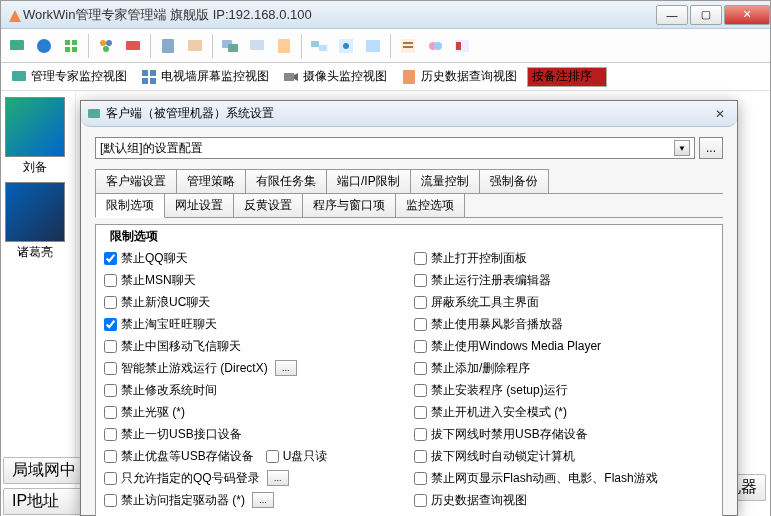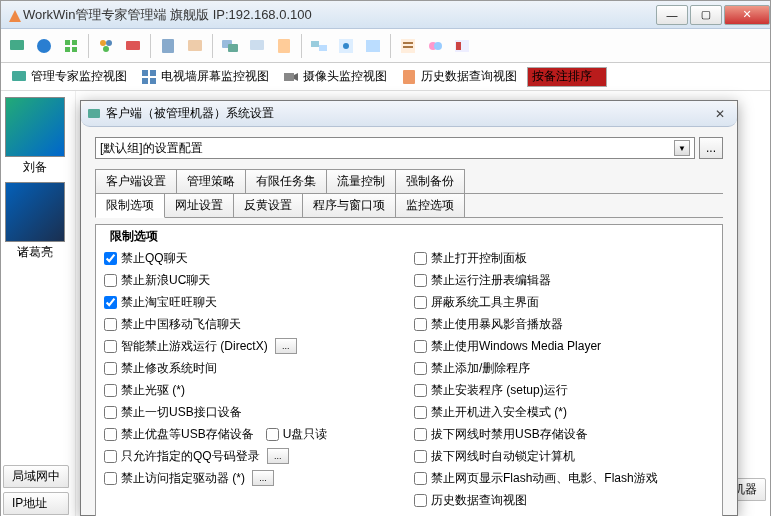--- a/index.html
+++ b/index.html
@@ -68,21 +68,21 @@
   width: 75px; padding: 6px 4px; background:#fff; border-right:1px solid #eee;
   display:flex; flex-direction:column; gap:6px;
 }
 .thumb { width:60px; }
 .thumb-img { width:60px; height:60px; background:linear-gradient(135deg,#2a7,#06c); border:1px solid #888;}
 .thumb-img.t2 { background:linear-gradient(135deg,#0460b8,#1a2f50);}
 .thumb-lbl { font-size:12px; text-align:center; margin-top:2px;}
 .bottom-bar {
   position:absolute; left:2px; bottom:2px; display:flex; flex-direction:column; gap:4px;
 }
-.tabish { border:1px solid #bbb; background:linear-gradient(#fefefe,#e9e9e9); padding:2px 8px; font-size:12px; border-radius:2px 2px 0 0;}
+.tabish { border:1px solid #bbb; background:linear-gradient(#fefefe,#e9e9e9); padding:2px 8px; font-size:16px; border-radius:2px 2px 0 0;}
 .right-tab { position:absolute; right:4px; bottom:16px; }
 
 
 .dialog {
   position:absolute; left:80px; top:100px; width:658px; height:416px;
   background:#f6f6f6; border:1px solid #7a7a7a; box-shadow:0 3px 14px rgba(0,0,0,0.35);
 }
 .dlg-title {
   height:26px; background:linear-gradient(#f3f6fb,#dbe5f1);
   display:flex; align-items:center; justify-content:space-between;
@@ -306,20 +306,21 @@
         <span>[默认组]的设置配置</span>
         <span class="combo-arrow">▼</span>
       </div>
       <div class="dots-btn">...</div>
     </div>
 
     <div class="tabs-row">
       <div class="tab">客户端设置</div>
       <div class="tab">管理策略</div>
       <div class="tab">有限任务集</div>
+      <div class="tab">端口/IP限制</div>
       <div class="tab">流量控制</div>
       <div class="tab">强制备份</div>
     </div>
     <div class="tabs-row r2">
       <div class="tab active">限制选项</div>
       <div class="tab">网址设置</div>
       <div class="tab">反黄设置</div>
       <div class="tab">程序与窗口项</div>
       <div class="tab">监控选项</div>
     </div>
@@ -327,20 +328,24 @@
     <div class="group-box">
       <div class="group-title">限制选项</div>
       <div class="cols">
         <div class="col" id="left-col">
             <div class="ck-row">
               <input type="checkbox" checked="" style="">
               <span>禁止QQ聊天</span>
             </div>
             <div class="ck-row">
               <input type="checkbox" style="">
+              <span>禁止MSN聊天</span>
+            </div>
+            <div class="ck-row">
+              <input type="checkbox" style="">
               <span>禁止新浪UC聊天</span>
             </div>
             <div class="ck-row">
               <input type="checkbox" checked="" style="">
               <span>禁止淘宝旺旺聊天</span>
             </div>
             <div class="ck-row">
               <input type="checkbox" style="">
               <span>禁止中国移动飞信聊天</span>
             </div>

